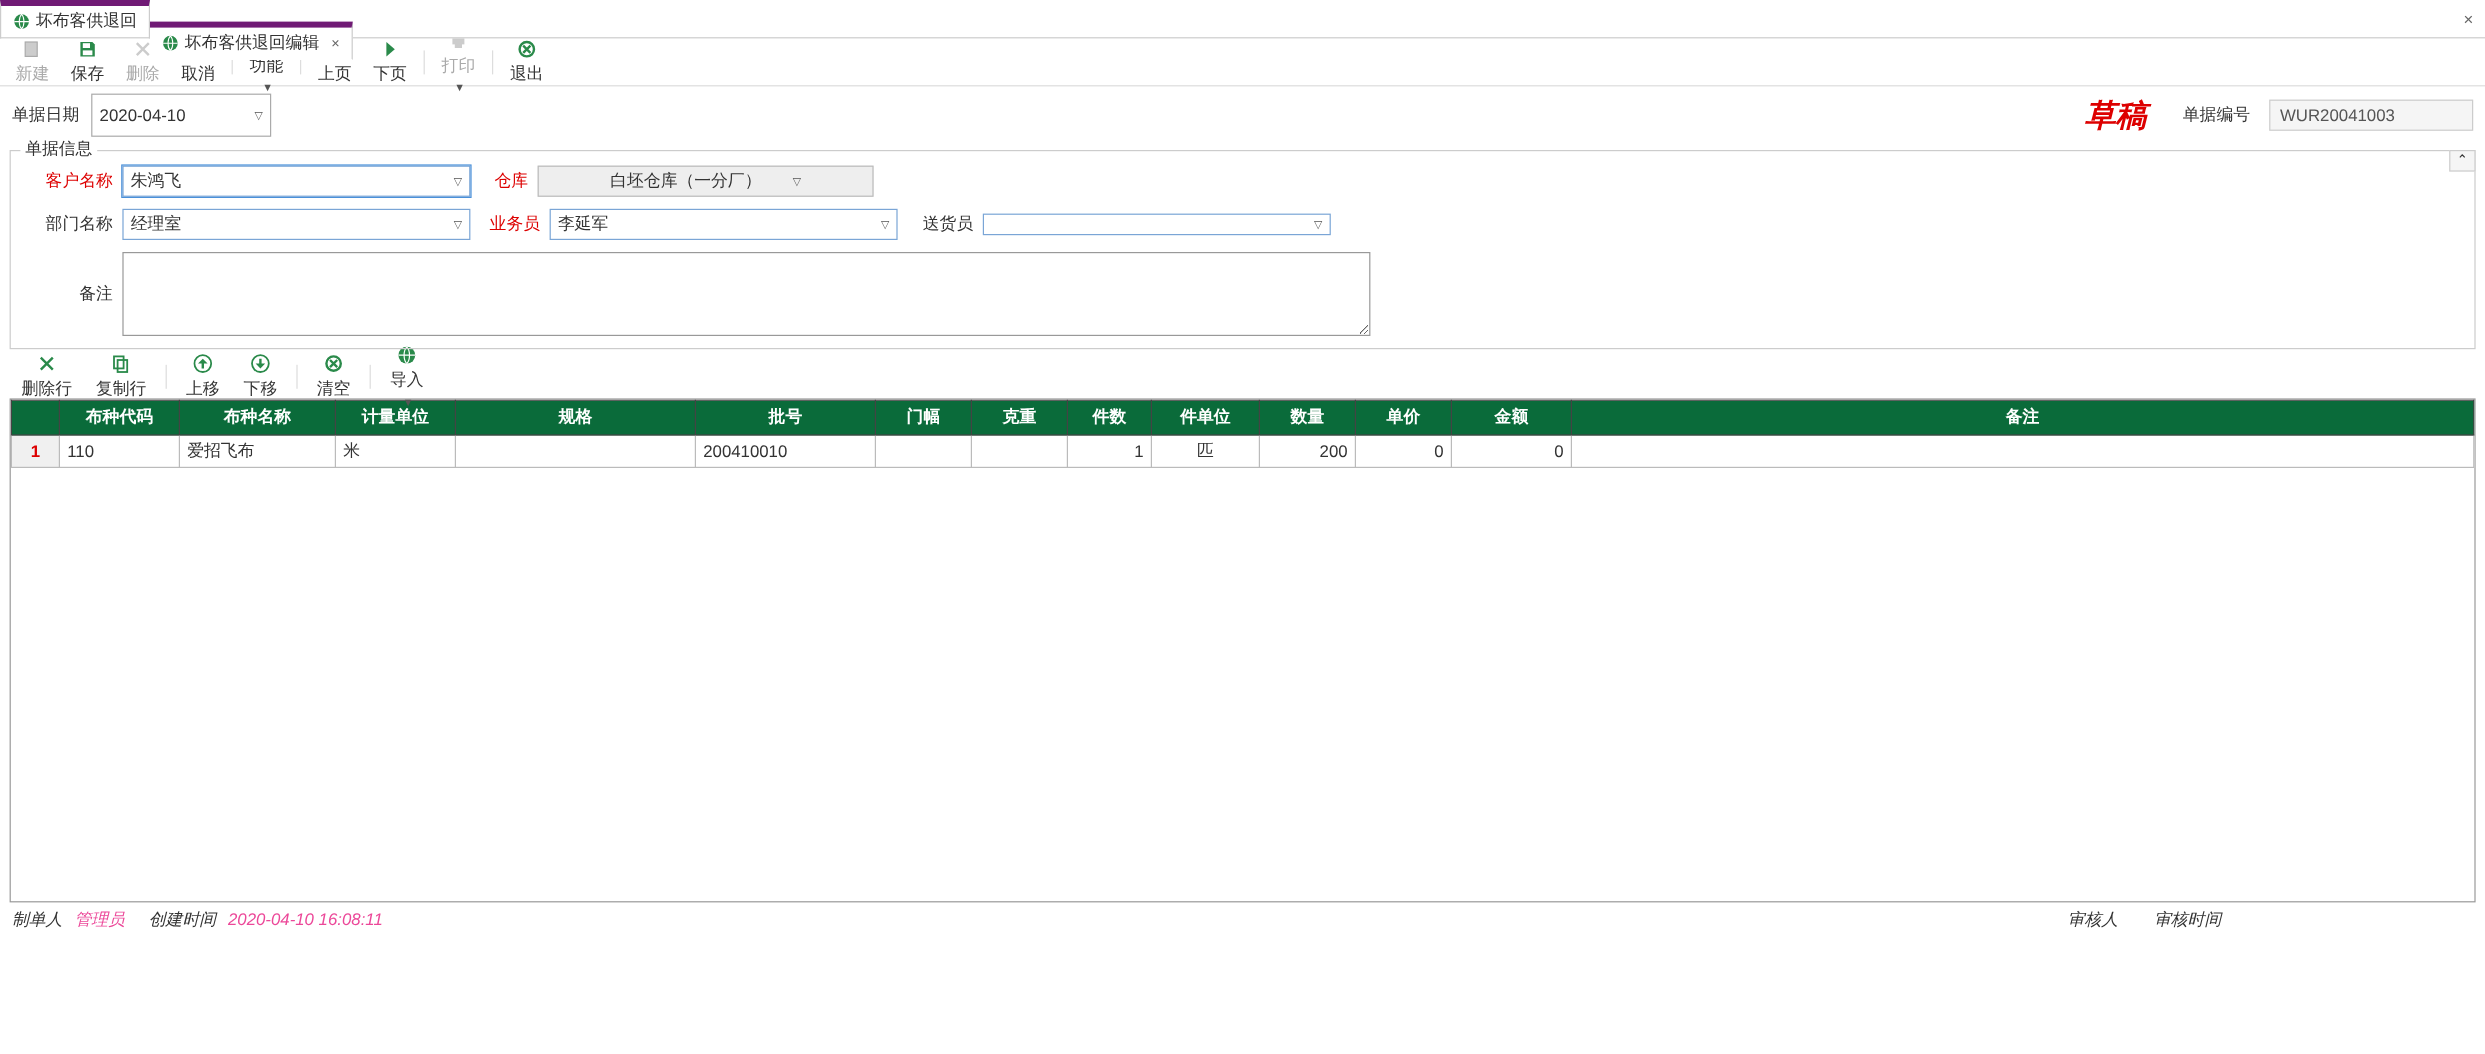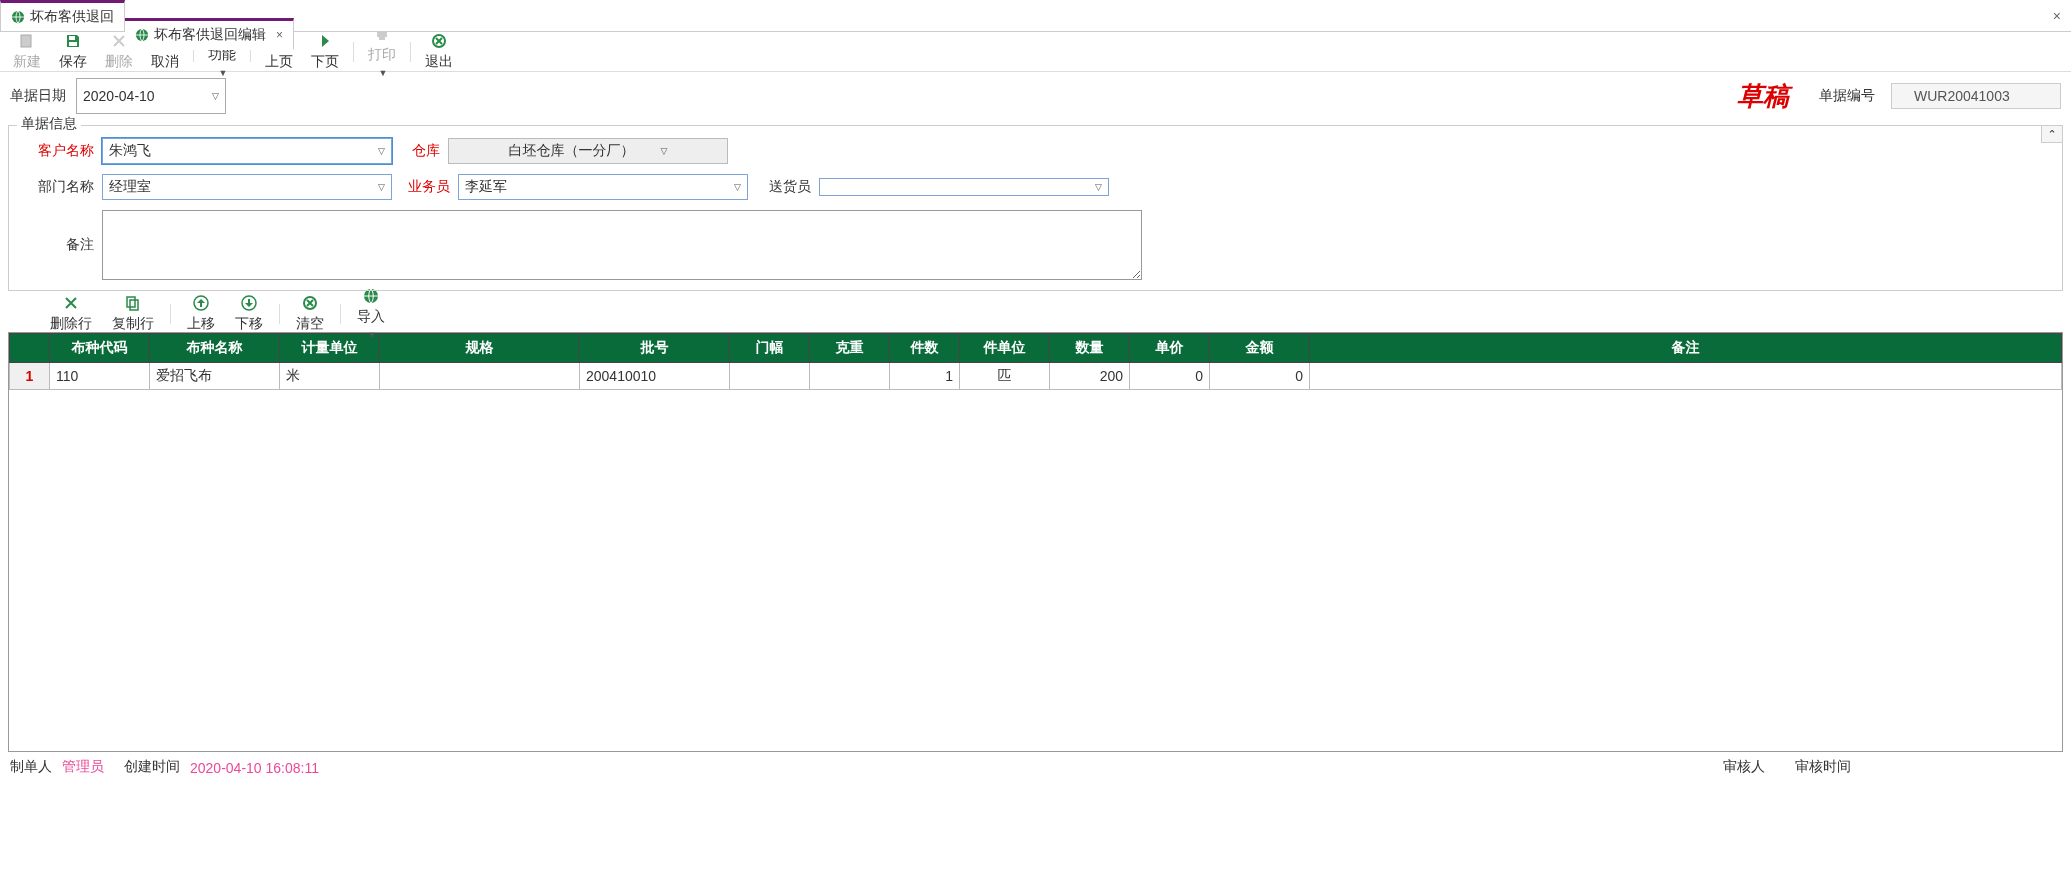--- a/index.html
+++ b/index.html
@@ -1,73 +1,73 @@
 <!DOCTYPE html>
 <html><head>
 <meta charset="utf-8">
 <style>
   * { box-sizing: border-box; margin: 0; padding: 0; }
   body { font-family: "Microsoft YaHei", Arial, sans-serif; font-size: 14px; color: #333; background: #fff; }
   
   
   .tabs { display: flex; align-items: center; border-bottom: 1px solid #ccc; background: #fff; height: 32px; position: relative; }
-  .tab { display: flex; align-items: center; padding: 0 10px; height: 32px; border-right: 1px solid #ccc; border-top: 3px solid #701a75; cursor: pointer; gap: 5px; }
+  .tab { display: flex; align-items: center; padding: 0 10px; height: 32px; border-right: 1px solid #ccc; border-top: 5px solid #701a75; cursor: pointer; gap: 5px; }
   .tab:first-child { border-left: 1px solid #ccc; }
   .tab.active { background: #fff; border-bottom: 1px solid #fff; position: relative; top: 18px; }
   .tab .globe { width: 14px; height: 14px; }
   .tab .close { font-size: 12px; color: #666; margin-left: 5px; }
   .tabs .close-all { position: absolute; right: 10px; top: 8px; font-size: 14px; color: #666; cursor: pointer; }
   
   
   .toolbar { display: flex; align-items: center; height: 40px; border-bottom: 1px solid #ddd; padding: 0 5px; gap: 2px; }
   .tbtn { display: flex; align-items: center; padding: 4px 8px; cursor: pointer; gap: 4px; border-radius: 2px; flex-direction: column; }
   .tbtn.disabled { color: #aaa; cursor: default; }
   .tbtn .ico { width: 16px; height: 16px; display: inline-flex; align-items: center; justify-content: center; }
   .sep { width: 1px; height: 20px; background: #ddd; margin: 0 4px; }
   .dropdown-arrow { font-size: 9px; color: #555; margin-left: 2px; }
   
   
   .header-row { display: flex; align-items: center; padding: 6px 10px; gap: 10px; }
   .date-input { border: 1px solid #aaa; padding: 9px 6px; width: 150px; background: #fff; display: flex; justify-content: space-between; align-items: center; }
   .date-input .arrow { font-size: 9px; color: #555; }
   .status-stamp { color: #d00; font-size: 26px; font-weight: bold; font-style: italic; font-family: KaiTi, serif; margin-left: auto; margin-right: 20px; }
   .doc-no-label { margin-right: 6px; }
-  .doc-no-input { border: 1px solid #ccc; background: #f5f5f5; padding: 4px 22px; width: 170px; color: #555; }
+  .doc-no-input { border: 1px solid #ccc; background: #f5f5f5; padding: 4px 8px; width: 170px; color: #555; }
   
   
   .doc-info { border: 1px solid #ccc; margin: 5px 8px; padding: 12px 10px 10px 10px; position: relative; }
   .doc-info .legend { position: absolute; top: -11px; left: 8px; background: #fff; padding: 0 4px; font-size: 14px; }
   .doc-info .collapse { position: absolute; top: -1px; right: -1px; width: 22px; height: 18px; border: 1px solid #ccc; background: #f5f5f5; text-align: center; font-size: 11px; cursor: pointer; line-height: 16px; }
   .form-row { display: flex; align-items: center; margin-bottom: 10px; gap: 8px; }
   .form-row:last-child { margin-bottom: 0; }
   .flabel { width: 75px; text-align: right; }
   .flabel.req { color: #d00; }
   .fselect { border: 1px solid #7aa5d6; padding: 3px 6px; background: #fff; display: flex; justify-content: space-between; align-items: center; }
   .fselect.focus { outline: 1px solid #4a90d9; }
   .fselect .arrow { font-size: 9px; color: #555; }
   .fselect.wh { background: #eee; border-color: #bbb; width: 280px; justify-content: center; gap: 26px; }
   .w290 { width: 290px; }
   .remarks { border: 1px solid #999; width: 1040px; height: 70px; }
   
   
-  .row-toolbar { display: flex; align-items: center; height: 36px; padding: 0 10px; gap: 4px; margin-left: 32px; }
+  .row-toolbar { display: flex; align-items: center; height: 36px; padding: 0 10px; gap: 4px; }
   
   
   .grid-wrap { margin: 0 8px; border: 1px solid #999; height: 420px; overflow: auto; }
   .grid { border-collapse: collapse; width: 100%; }
   .grid th { background: #0a6b3a; color: #fff; font-weight: bold; padding: 5px 4px; border: 1px solid #444; font-size: 14px; text-align: center; }
   .grid th.rownum-h { background: #0a6b3a; width: 40px; }
   .grid td { border: 1px solid #bbb; padding: 4px 6px; background: #fff; font-size: 14px; }
   .grid td.rownum { background: #f0f0f0; color: #d00; font-weight: bold; text-align: center; width: 40px; }
   .grid td.right { text-align: right; }
   .grid td.center { text-align: center; }
   
   
   .footer { display: flex; align-items: center; padding: 6px 10px; gap: 20px; font-size: 14px; }
-  .footer .group { display: flex; gap: 10px; align-items: flex-end; }
+  .footer .group { display: flex; gap: 10px; align-items: flex-start; font-style: italic; }
   .footer .val { color: #ec4899; }
   .spacer { flex: 1; }
   
   
   svg { display: block; }
 </style>
 </head>
 <body>
 
 <div class="tabs">

